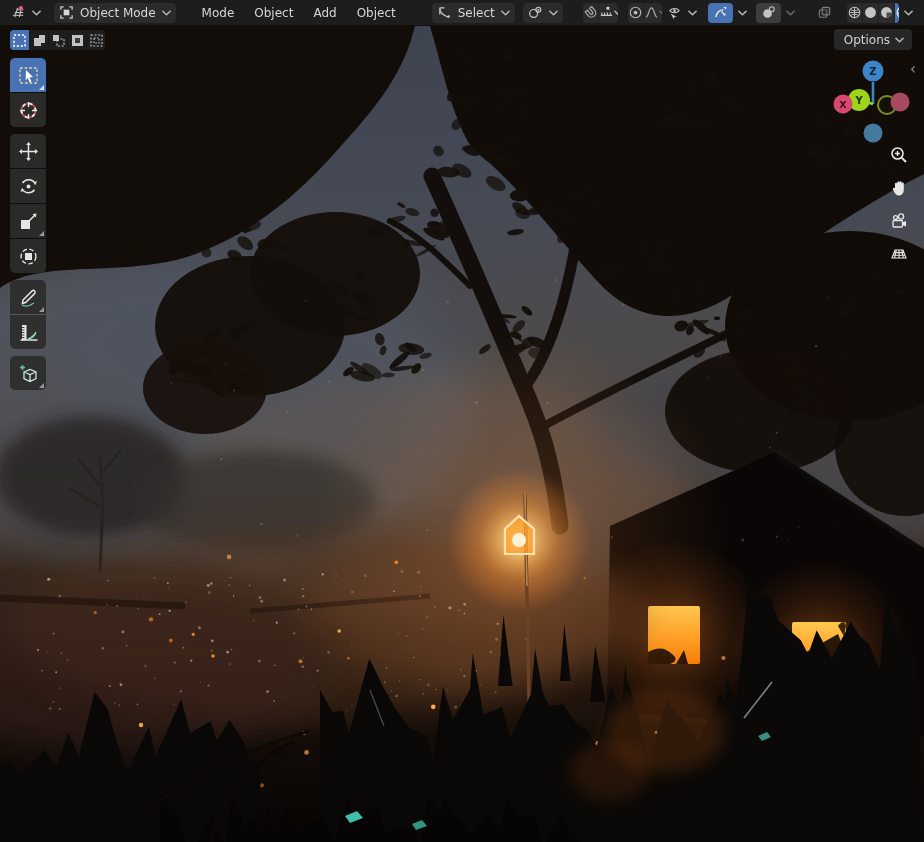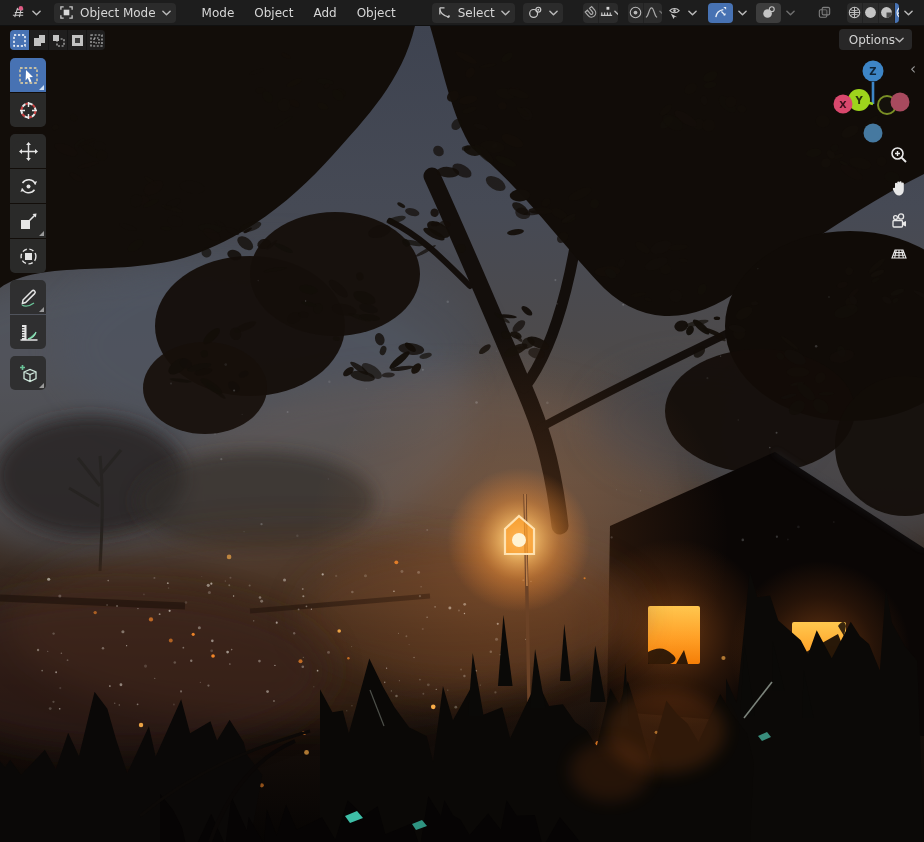--- a/index.html
+++ b/index.html
@@ -31,21 +31,21 @@
 
   
   .viewport{position:absolute;left:0;top:26px;width:924px;height:816px;overflow:hidden;background:#090806;}
   .viewport > svg.scene{position:absolute;left:0;top:0;}
 
   
   .selmode{position:absolute;left:10px;top:4px;display:flex;background:rgba(34,34,34,.85);border-radius:4px;overflow:hidden;}
   .selmode .sm{width:19px;height:20px;display:flex;align-items:center;justify-content:center;}
   .selmode .sm + .sm{border-left:1px solid rgba(20,20,20,.9);}
   .selmode .sm.active{background:var(--accent);}
-  .options-btn{position:absolute;right:12px;top:3px;height:21px;display:flex;align-items:center;
+  .options-btn{position:absolute;right:12px;top:3px;height:21px;display:flex;align-items:center;gap:5px;
     padding:0 8px 0 10px;background:rgba(43,43,43,.88);border-radius:4px;color:#d2d2d2;}
 
   
   .toolbar{position:absolute;left:10px;top:32px;display:flex;flex-direction:column;gap:7px;}
   .tgroup{display:flex;flex-direction:column;gap:1px;border-radius:5px;overflow:hidden;}
   .tool{width:36px;height:34px;background:rgba(44,44,44,.92);display:flex;align-items:center;justify-content:center;position:relative;}
   .tool.active{background:var(--accent);}
   .tool .subtri{position:absolute;right:2px;bottom:2px;width:0;height:0;
     border-left:5px solid transparent;border-bottom:5px solid #9a9a9a;}
   .tool svg{width:21px;height:21px;}

